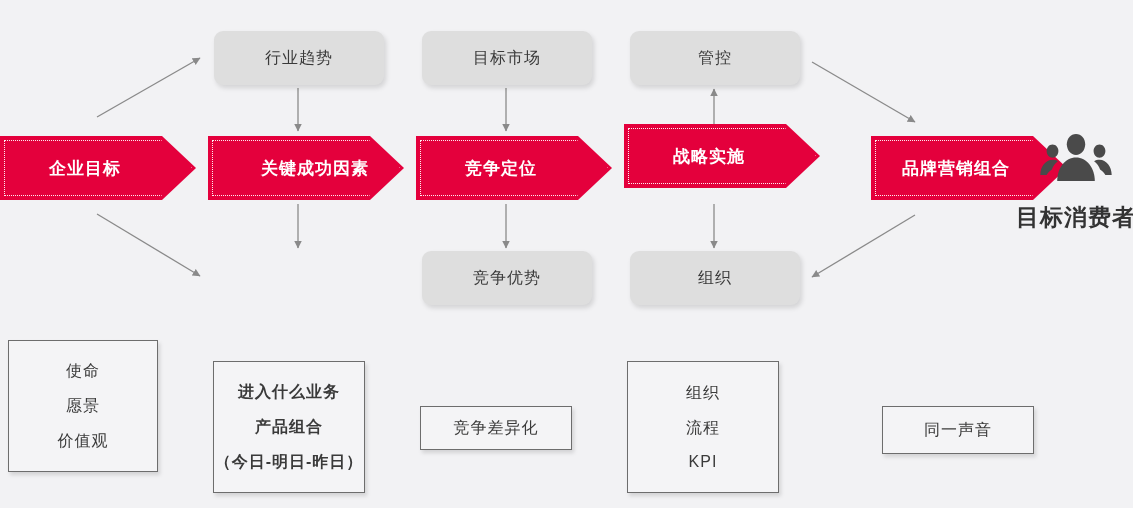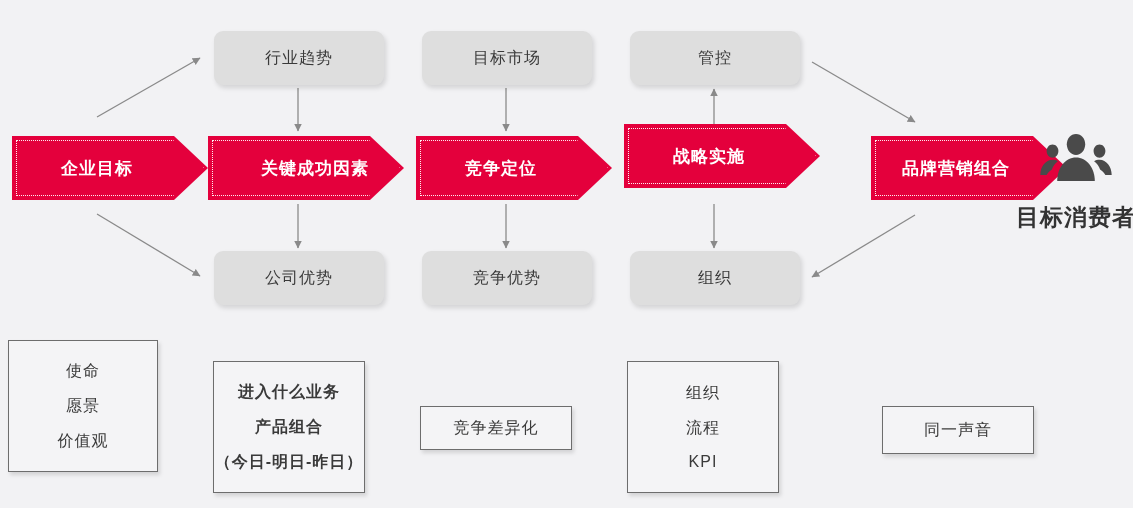--- a/index.html
+++ b/index.html
@@ -139,44 +139,41 @@
   <div class="gbox" style="left:214px; top:31px; width:170px; height:54px;">
     <span>行业趋势</span>
   </div>
   <div class="gbox" style="left:422px; top:31px; width:170px; height:54px;">
     <span>目标市场</span>
   </div>
   <div class="gbox" style="left:630px; top:31px; width:170px; height:54px;">
     <span>管控</span>
   </div>
 
-  <div class="chev" style="left:12px; top:136px; width:196px;">
+  <div class="chev" style="left:0px; top:136px; width:196px;">
     <span class="inner"></span>
     <span class="lbl">企业目标</span>
   </div>
   <div class="chev" style="left:208px; top:136px; width:196px;padding-left:44px;">
     <span class="inner"></span>
     <span class="lbl">关键成功因素</span>
   </div>
   <div class="chev" style="left:416px; top:136px; width:196px;">
     <span class="inner"></span>
     <span class="lbl">竞争定位</span>
   </div>
   <div class="chev" style="left:624px; top:124px; width:196px;justify-content:center;">
     <span class="inner"></span>
     <span class="lbl">战略实施</span>
   </div>
   <div class="chev" style="left:871px; top:136px; width:196px;font-family:Liberation Mono, monospace;">
     <span class="inner"></span>
     <span class="lbl">品牌营销组合</span>
   </div>
 
-  <div class="gbox" style="left:214px; top:251px; width:170px; height:54px;">
-    <span>公司优势</span>
-  </div>
   <div class="gbox" style="left:422px; top:251px; width:170px; height:54px;">
     <span>竞争优势</span>
   </div>
   <div class="gbox" style="left:630px; top:251px; width:170px; height:54px;">
     <span>组织</span>
   </div>
 
   <div id="consumer">
     <svg width="74" height="60" viewBox="0 0 74 60" fill="#4a4a4a">
 

